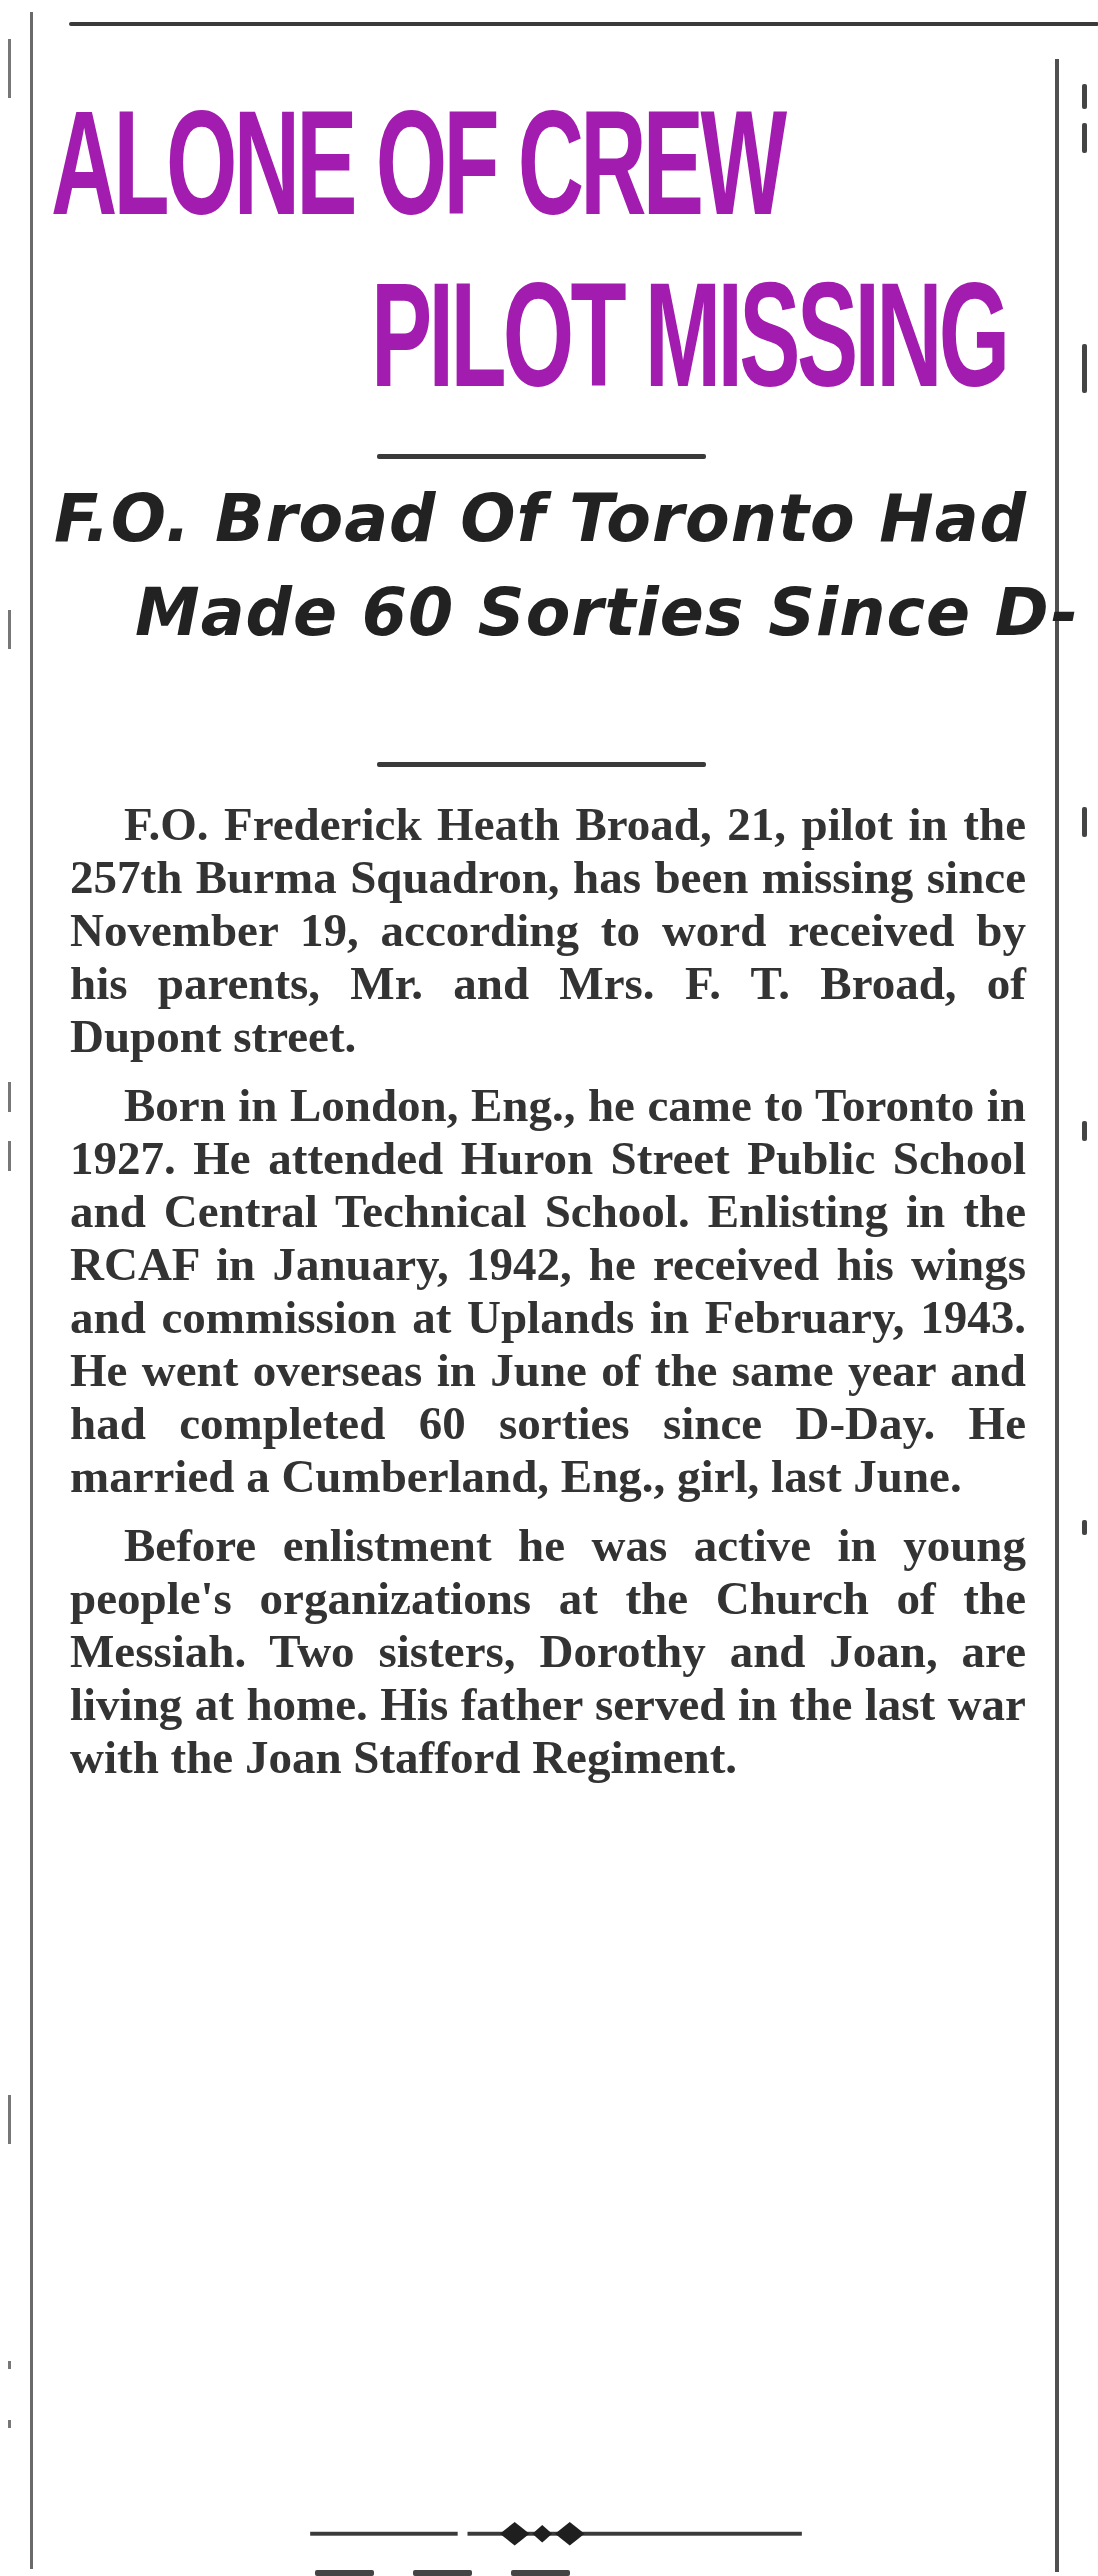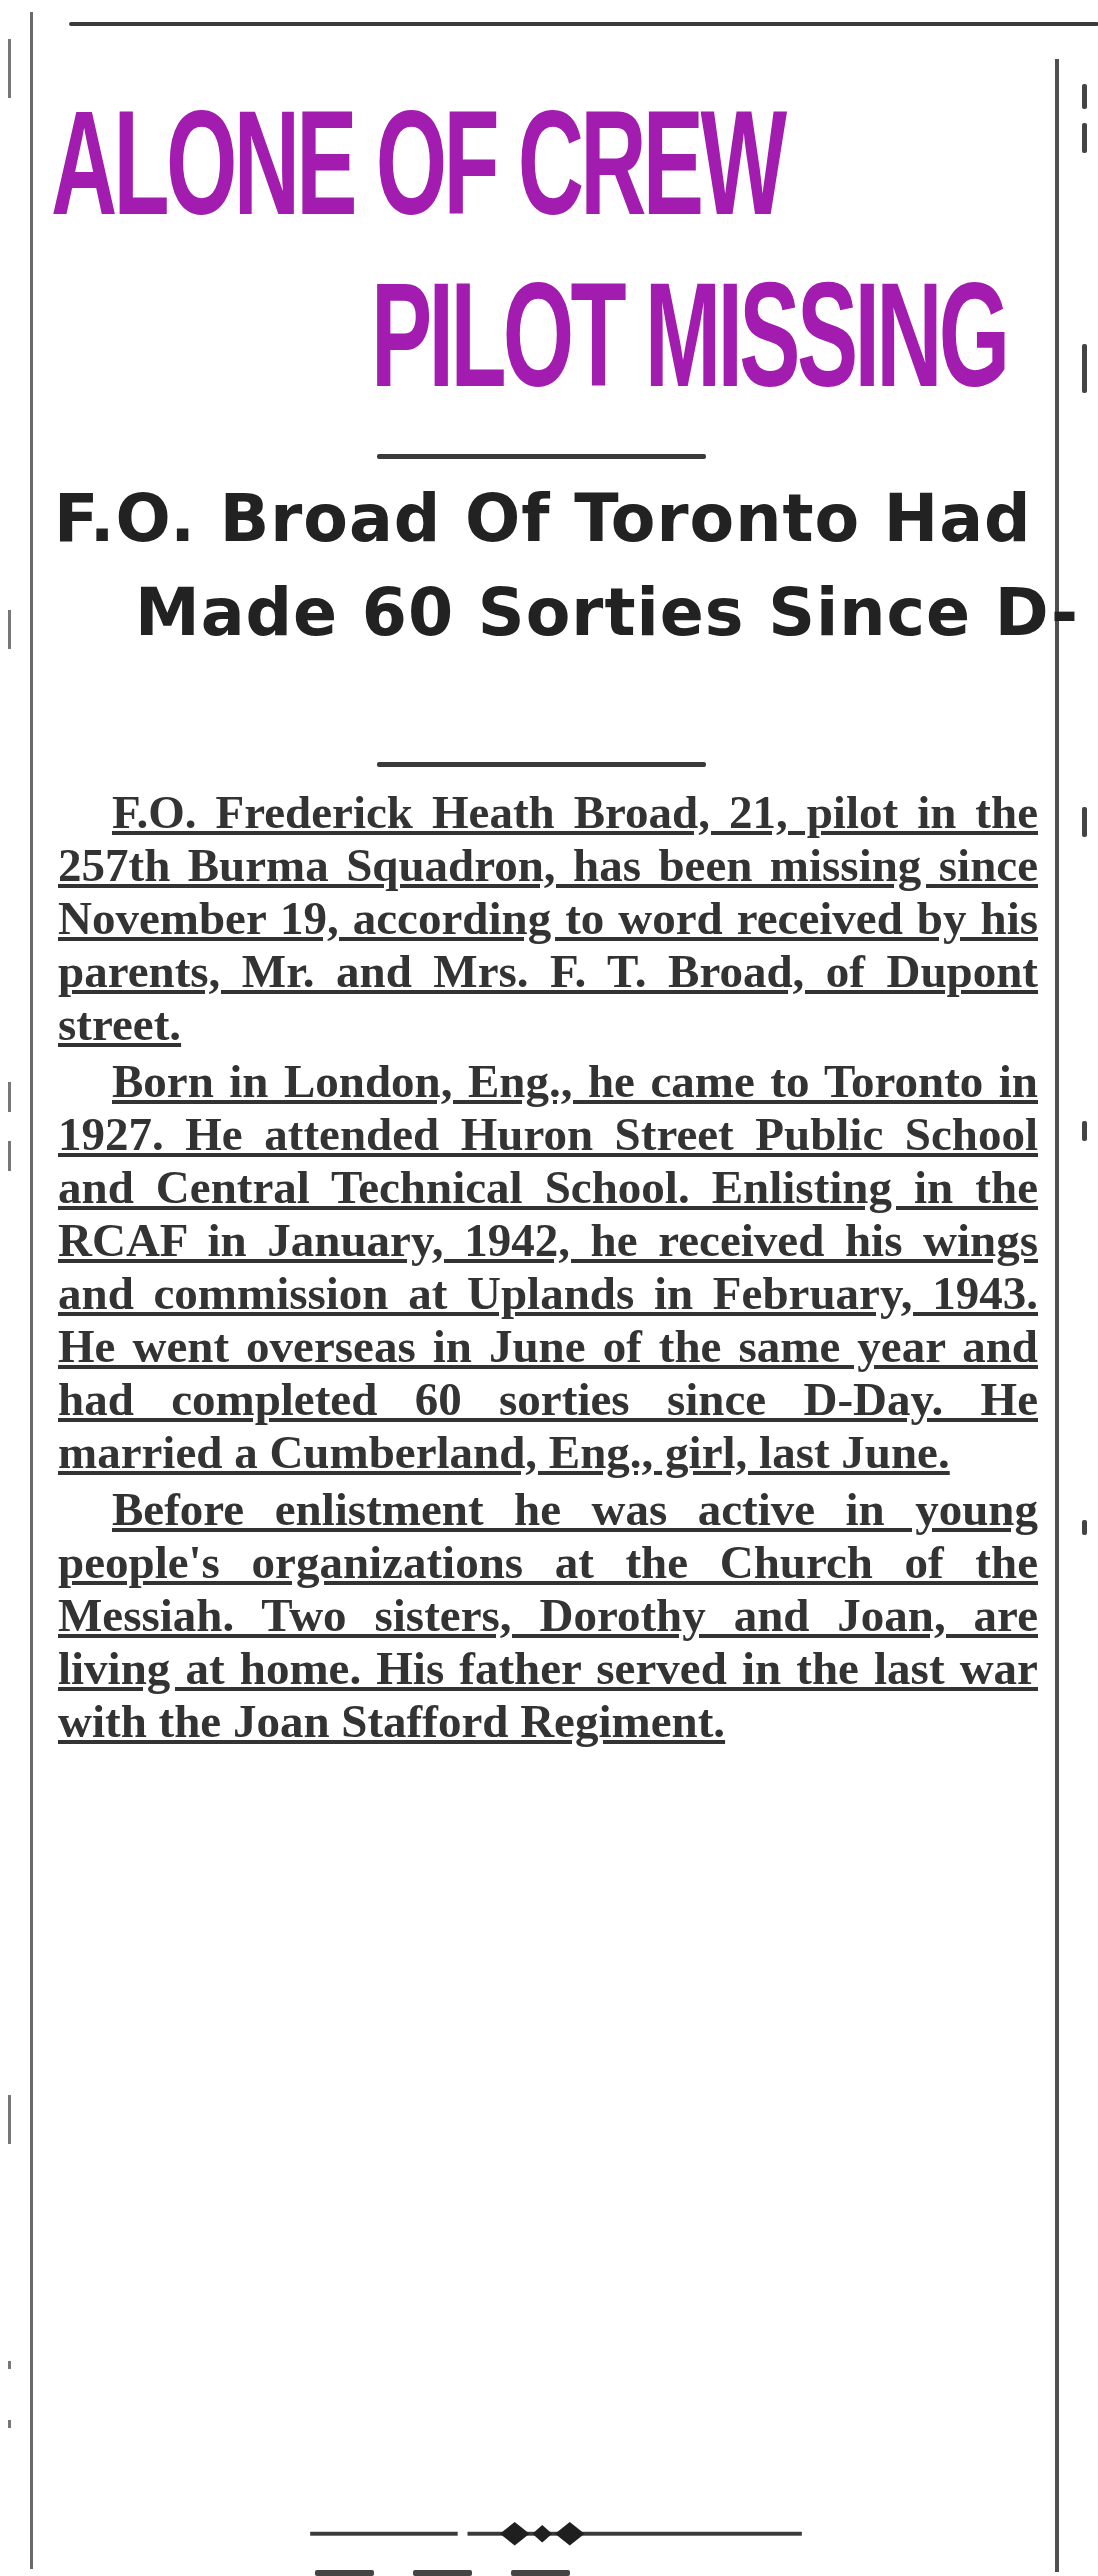--- a/index.html
+++ b/index.html
@@ -42,30 +42,30 @@
   .short-rule {
     position: absolute; left: 377px; width: 329px; height: 4.9px;
     background: #3a3a3a; border-radius: 2px;
   }
   .subhead {
     position: absolute; left: 54px; top: 472px; width: 993px;
     font-family: "DejaVu Sans", sans-serif; font-weight: bold;
     font-size: 65px; line-height: 94px; color: #222;
     letter-spacing: 1px;
   }
-  .subhead .line { display: block; white-space: nowrap; }
+  .subhead .line { display: block; white-space: nowrap; font-style: italic; }
   .subhead .indent { padding-left: 81px; }
   .body-text {
     position: absolute; left: 54px; top: 782px; width: 988px;
     font-family: "Liberation Serif", serif; font-weight: bold;
     font-size: 47px; line-height: 53px; color: #333;
     text-align: justify;
   }
   .body-text p {
-    margin: 4px; text-indent: 54px; text-decoration: underline;
+    margin: 16px; text-indent: 54px;
   }
   .ornament {
     position: absolute; left: 310px; top: 2518px; width: 492px; height: 29.5px;
   }
   .bottom-cut {
     position: absolute; left: 315px; top: 2561px; width: 374px; height: 14.8px;
     overflow: hidden;
   }
   .bottom-cut span {
     display: inline-block; height: 5.9px; margin-top: 8.9px; background: #444;

